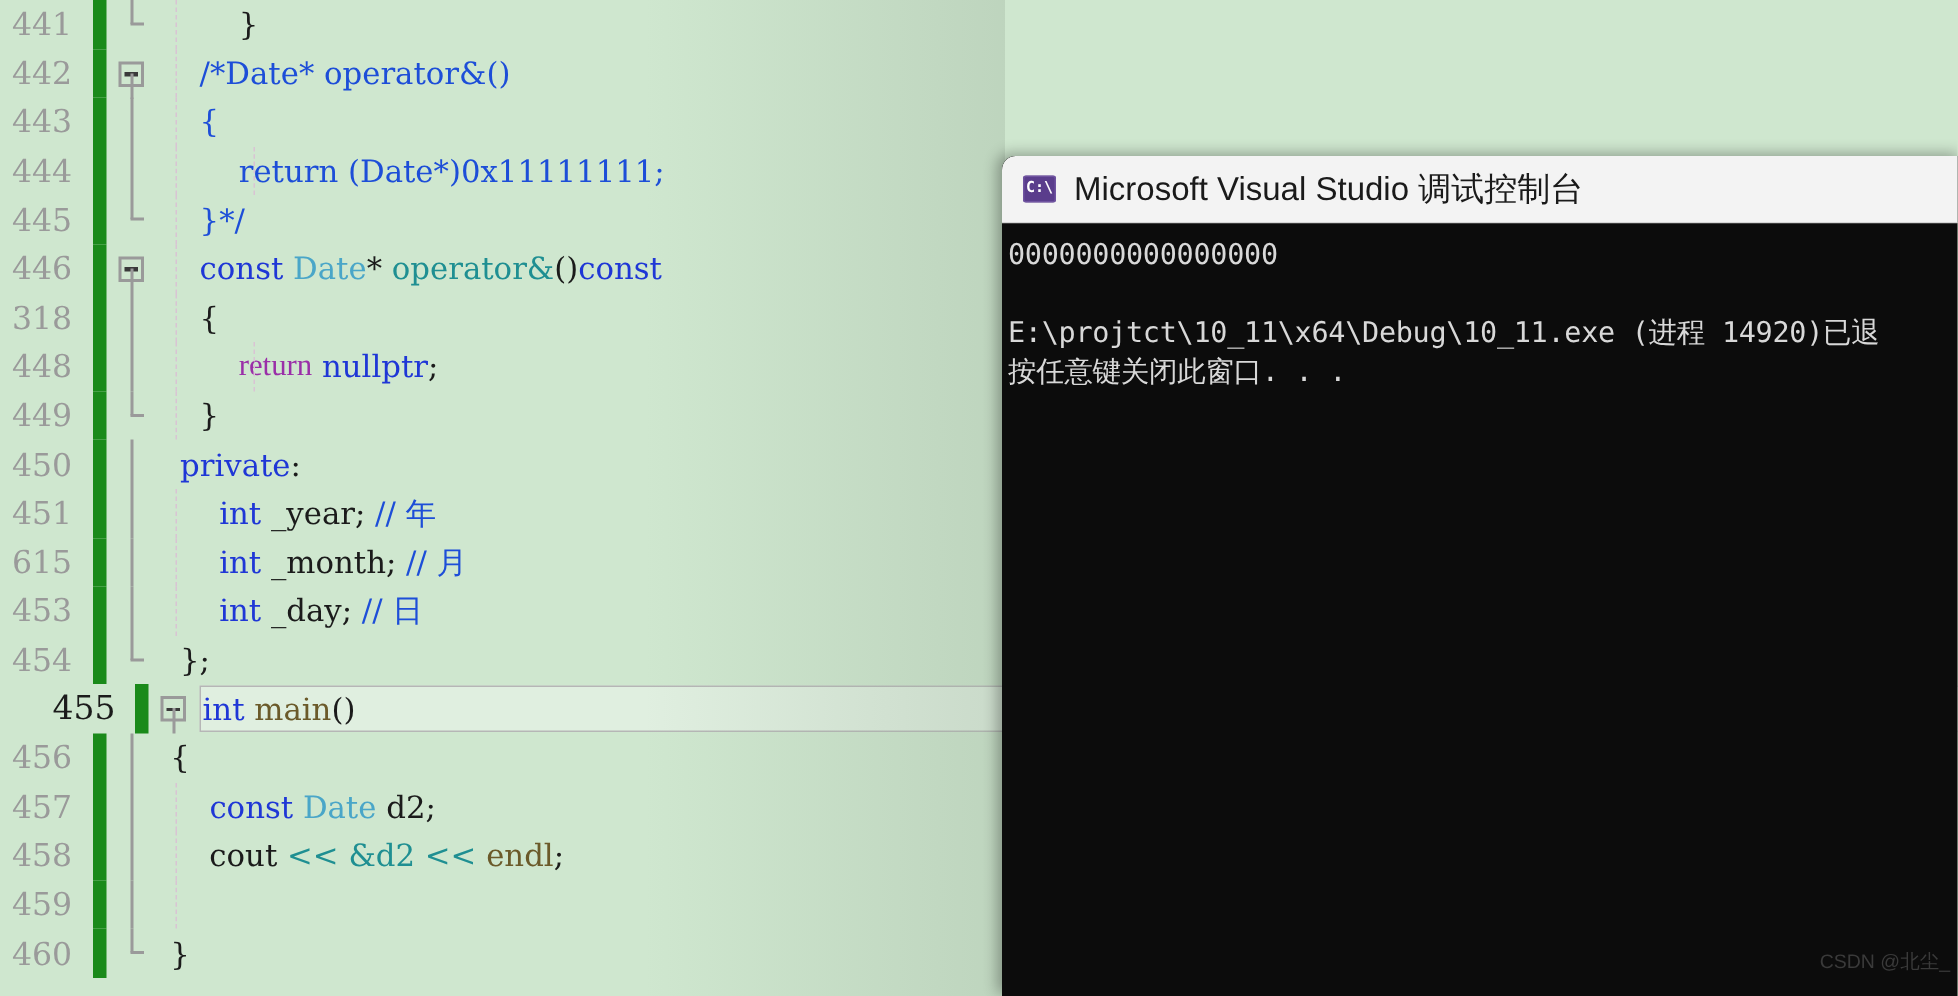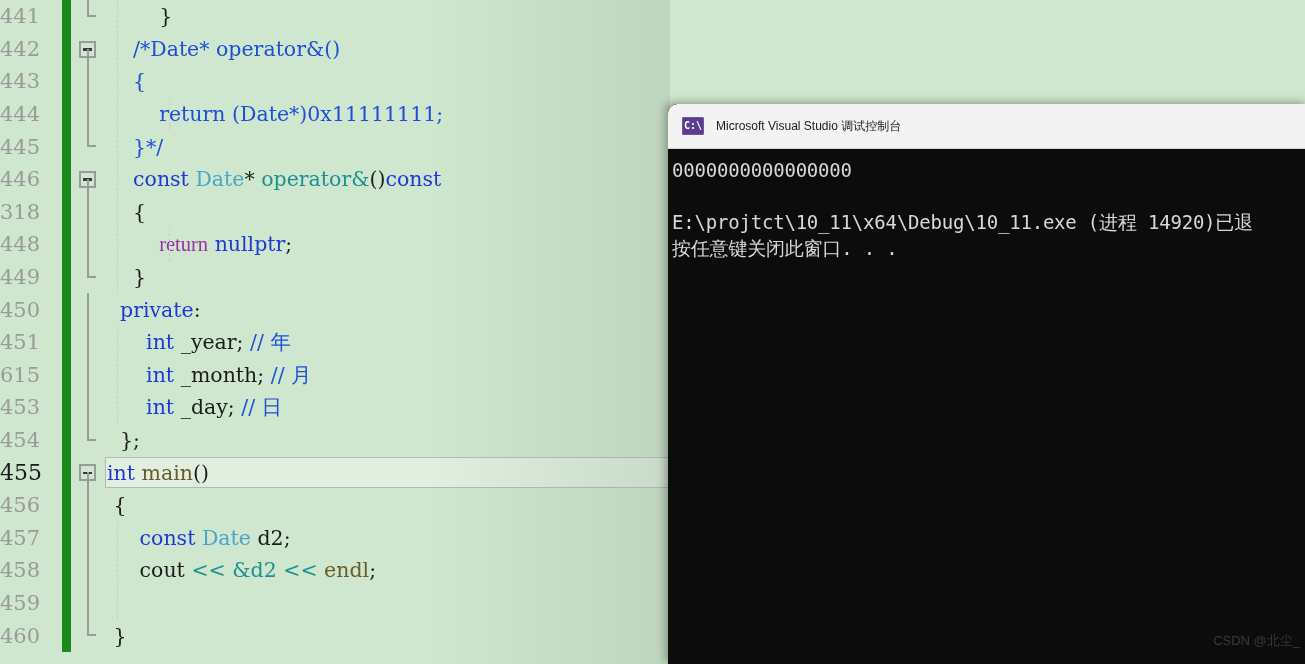--- a/index.html
+++ b/index.html
@@ -44,32 +44,33 @@
     height: 32.6px;
     display: flex;
     align-items: center;
     white-space: pre;
   }
 
   
   .lineno {
     width: 62px;
     min-width: 62px;
-    text-align: left;
+    text-align: center;
     padding-right: 6px;
     box-sizing: border-box;
     color: #9a9a9a;
     font-family: "DejaVu Serif", "Liberation Serif", serif;
     font-size: 21px;
     letter-spacing: 0px;
     user-select: none;
   }
   .row.current .lineno {
     color: #1b1b1b;
     font-size: 22px;
+    margin-left: 28px;
   }
 
   
   .changebar {
     width: 9px;
     min-width: 9px;
     height: 32.6px;
     background: #1a8a1a;
   }
 
@@ -188,21 +189,21 @@
   }
   #console-icon span {
     color: #ffffff;
     font-family: "DejaVu Sans Mono", "Liberation Mono", monospace;
     font-size: 10px;
     font-weight: bold;
     line-height: 1;
   }
   #console-title {
     font-family: "Liberation Sans", "DejaVu Sans", sans-serif;
-    font-size: 12px;
+    font-size: 22px;
     color: #1a1a1a;
     white-space: nowrap;
   }
   #console-body {
     position: relative;
     padding: 8px 0 0 4px;
     color: #ccc;
   }
   .cline {
     font-family: "DejaVu Sans Mono", "Liberation Mono", monospace;

